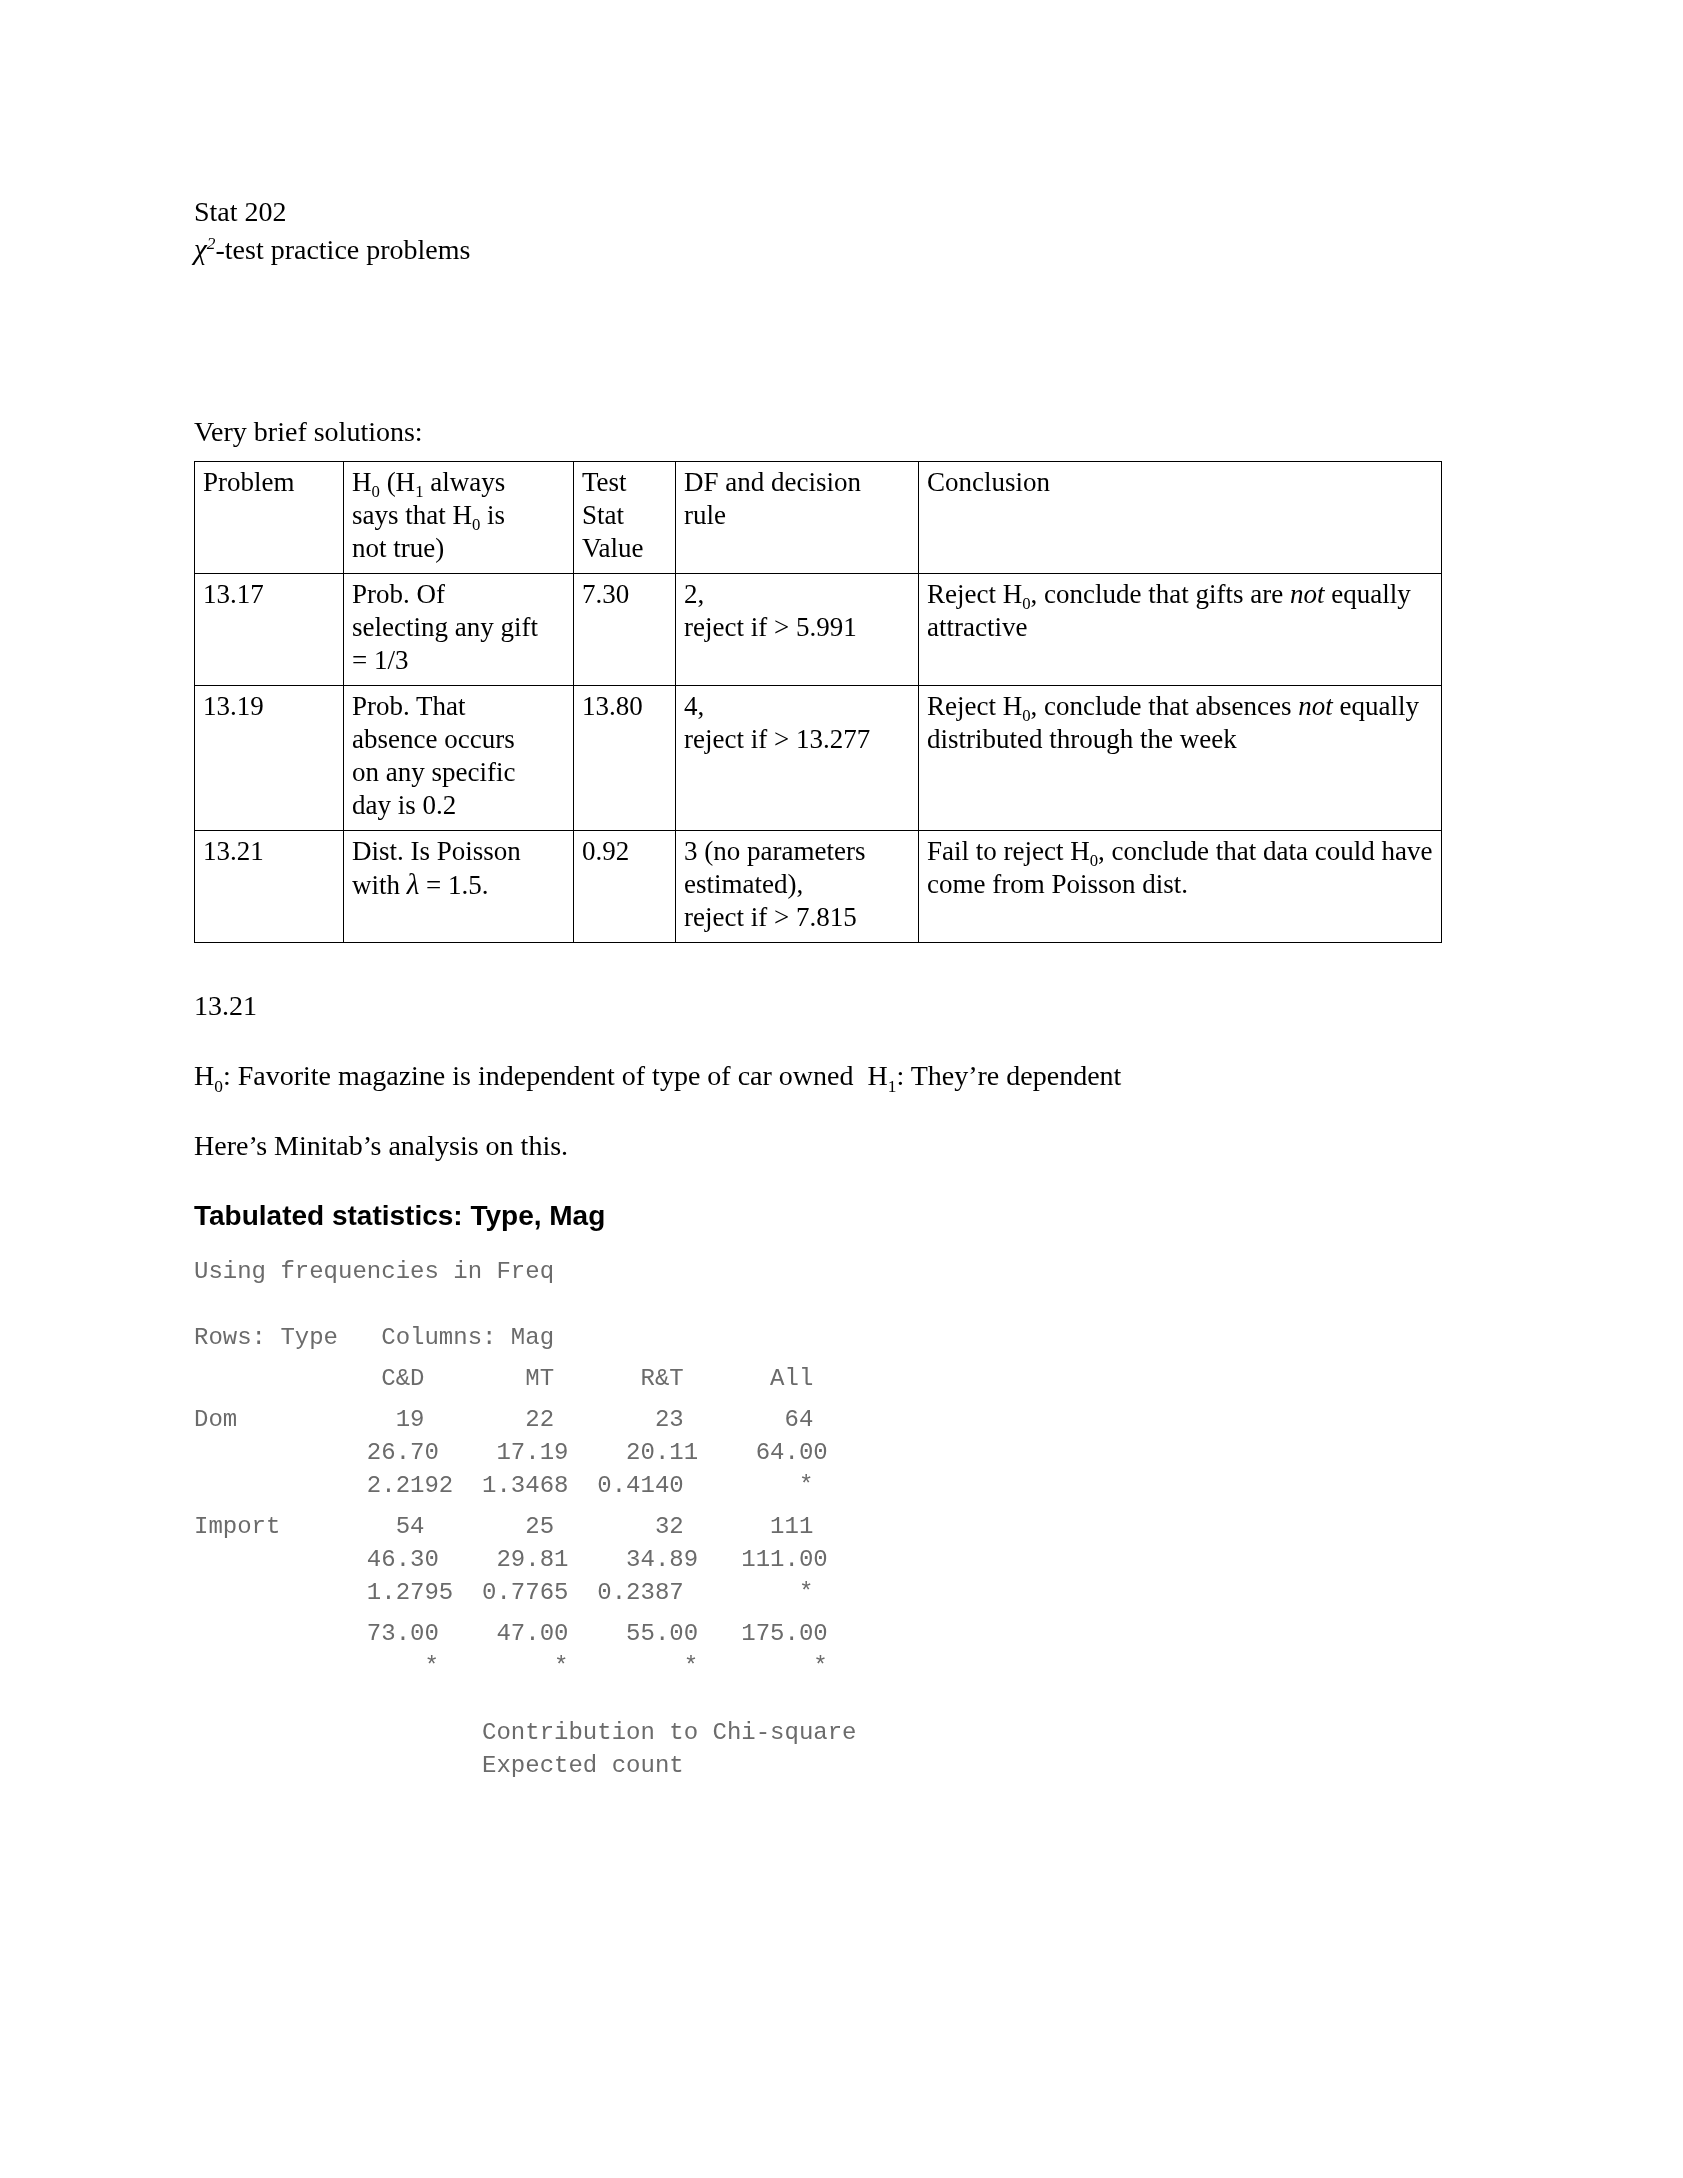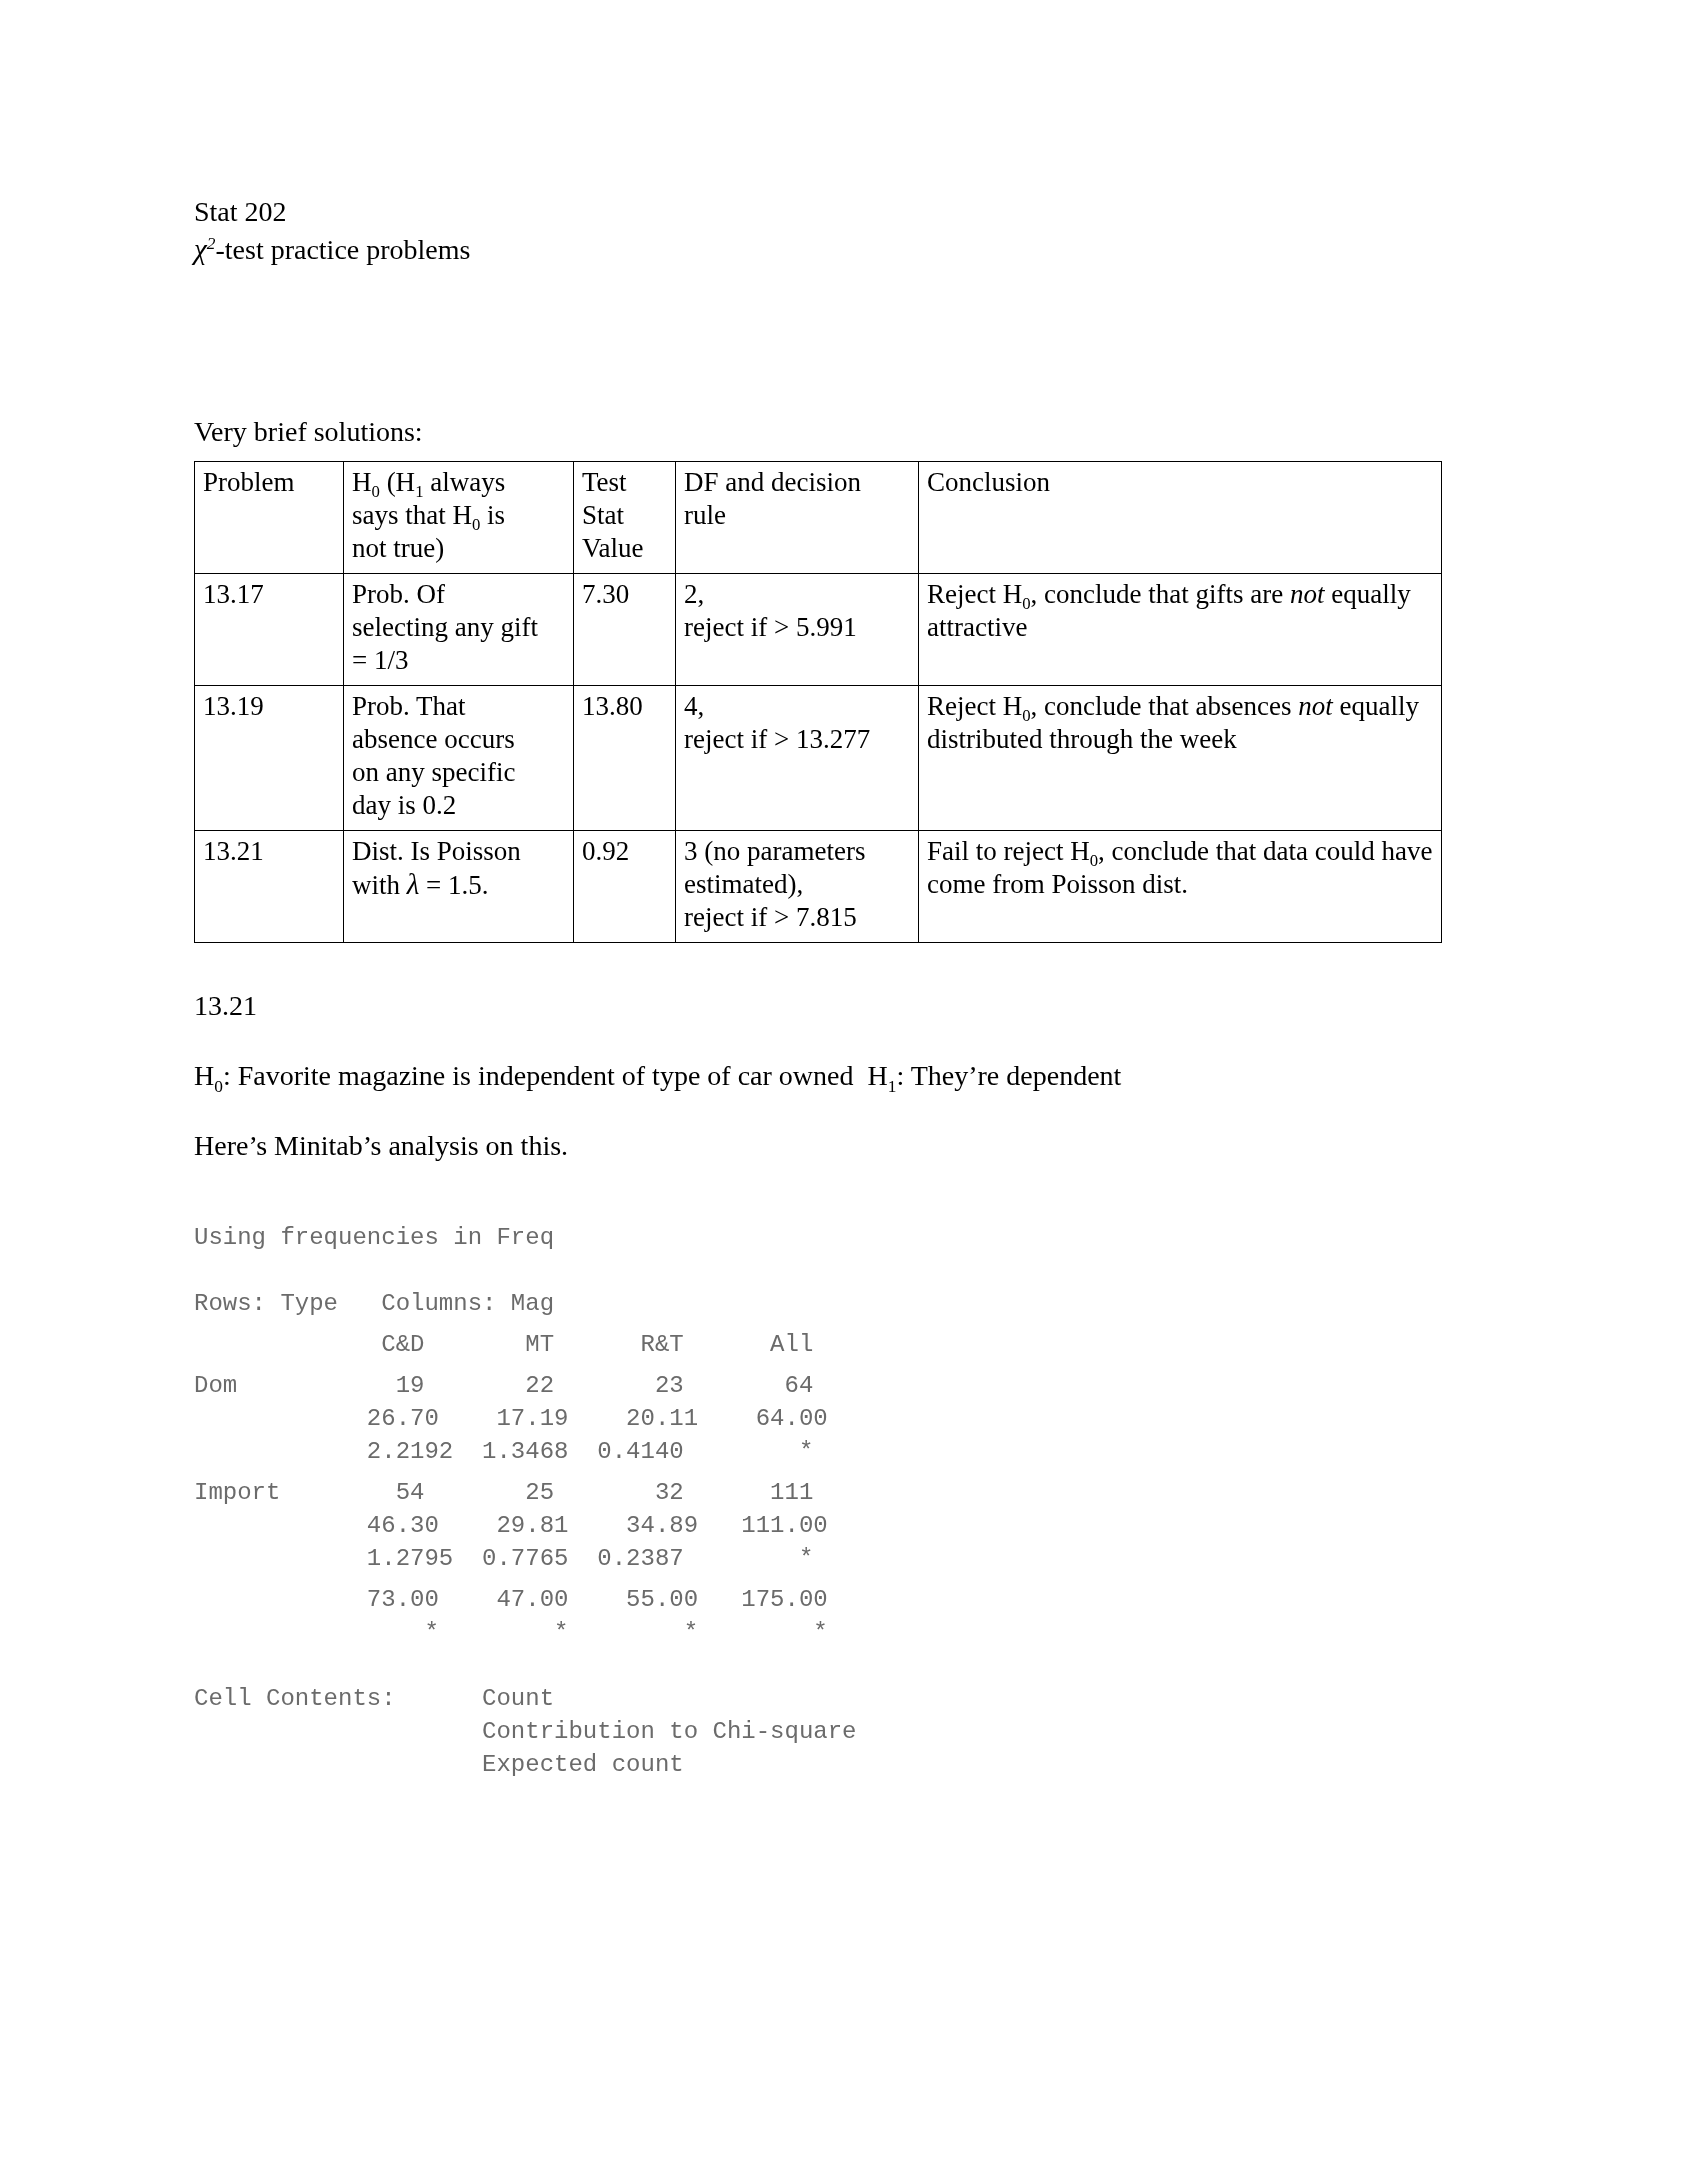--- a/index.html
+++ b/index.html
@@ -168,20 +168,21 @@
   <div class="gap-m"></div>
 
   <div class="para"><span>H</span><sub class="sb">0</sub><span>:  Favorite magazine is independent of type of car owned</span><span>&nbsp;&nbsp;</span><span>H</span><sub class="sb">1</sub><span>:  They’re dependent</span></div>
 
   <div class="gap-m"></div>
 
   <div class="para">Here’s Minitab’s analysis on this.</div>
 
   <div class="gap-m"></div>
 
+  <div class="minitab-title">Tabulated statistics: Type, Mag</div>
 
   <div class="gap-s"></div>
 
   <div class="mono">Using frequencies in Freq</div>
 
   <div style="height:33px"></div>
 
   <div class="mono">Rows: Type   Columns: Mag</div>
 
   <div style="height:8px"></div>
@@ -200,18 +201,17 @@
   <div class="mono">            46.30    29.81    34.89   111.00</div>
   <div class="mono">            1.2795  0.7765  0.2387        *</div>
 
   <div style="height:8px"></div>
 
   <div class="mono">            73.00    47.00    55.00   175.00</div>
   <div class="mono">                *        *        *        *</div>
 
   <div style="height:33px"></div>
 
-  <div class="mono">Cell Contents:      Count</div>
   <div class="mono">                    Contribution to Chi-square</div>
   <div class="mono">                    Expected count</div>
 
 </div>
 
 
 </body></html>

